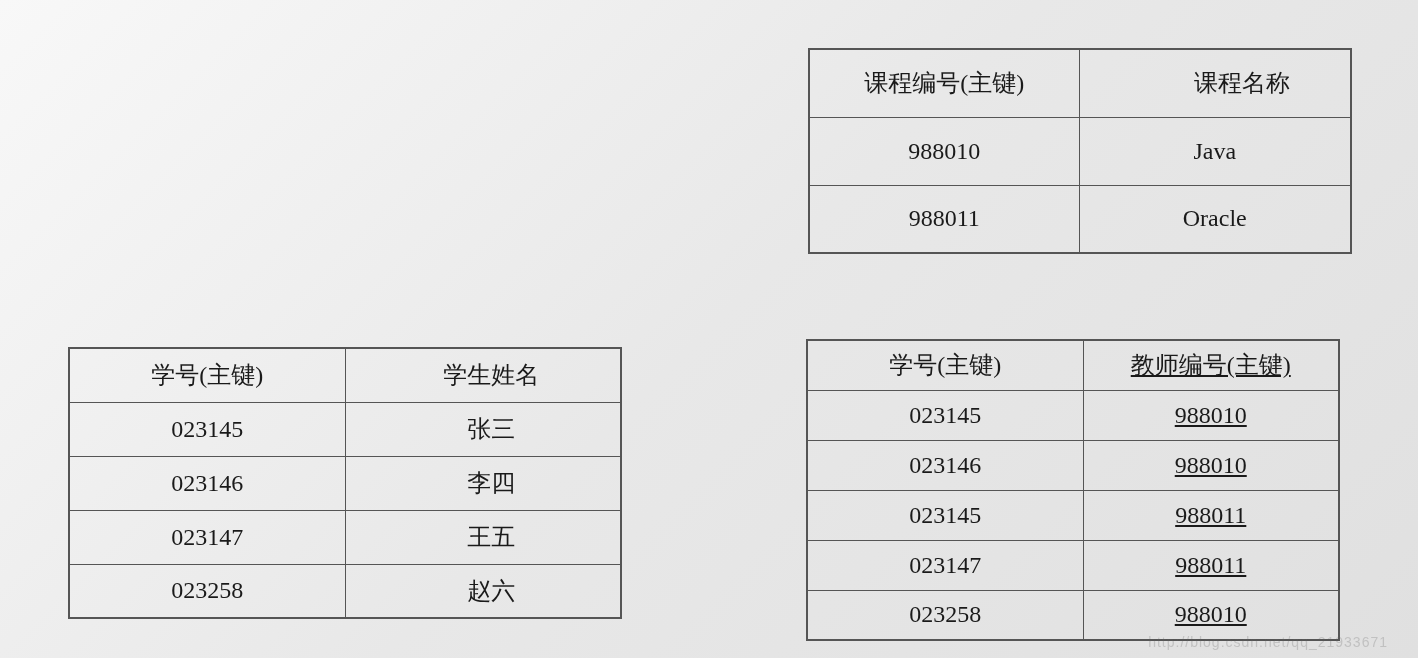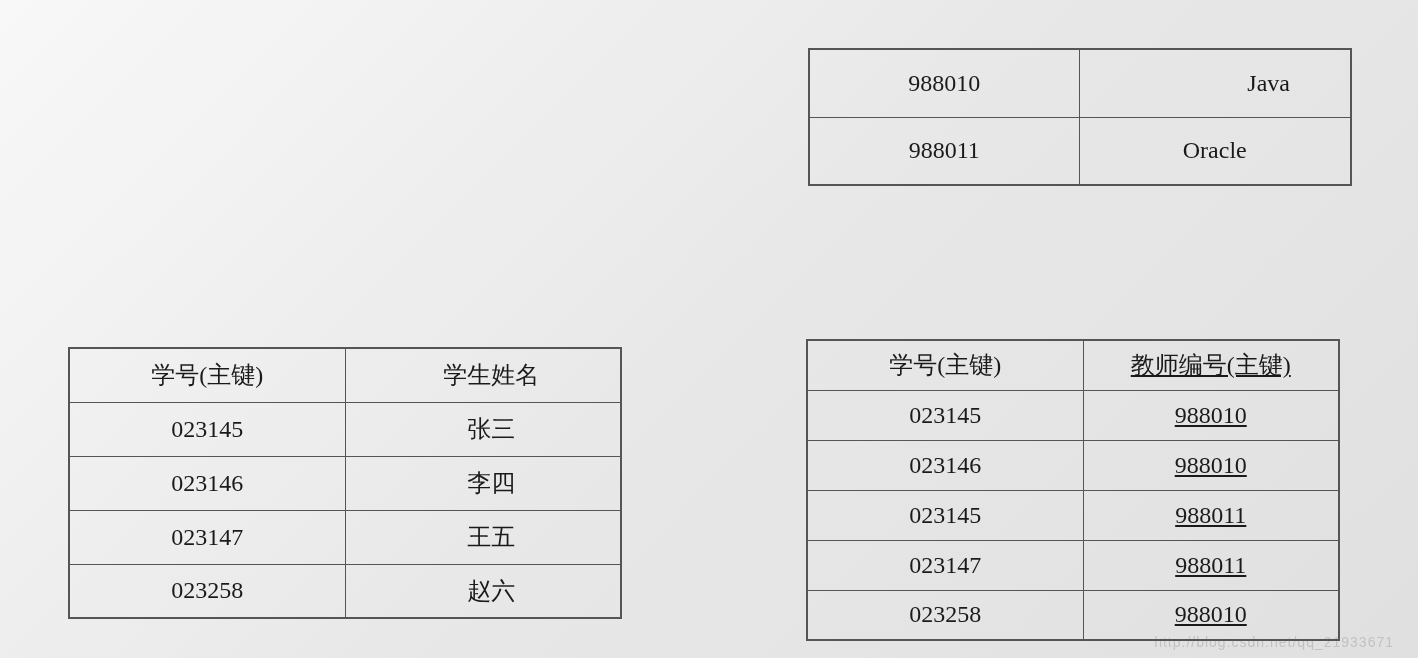--- a/index.html
+++ b/index.html
@@ -60,32 +60,36 @@
     }
     .enrollment-table td {
       height: 50px;
     }
     .enrollment-table td:nth-child(1) { width: 276px; }
     .enrollment-table td:nth-child(2) { width: 256px; text-decoration: underline; }
     
     .watermark {
       position: absolute;
       bottom: 8px;
-      right: 24px;
+      right: 30px;
       font-size: 14px;
       color: rgba(100, 100, 100, 0.25);
       font-family: Arial, sans-serif;
       letter-spacing: 1px;
     }
   </style>
 </head>
 <body>
 
 <table class="outer courses-table">
   <tbody>
+      <tr>
+    <td>课程编号(主键)</td>
+    <td>课程名称</td>
+  </tr>
   <tr>
     <td>988010</td>
     <td>Java</td>
   </tr>
   <tr>
     <td>988011</td>
     <td>Oracle</td>
   </tr>
 </tbody>
   </table>

